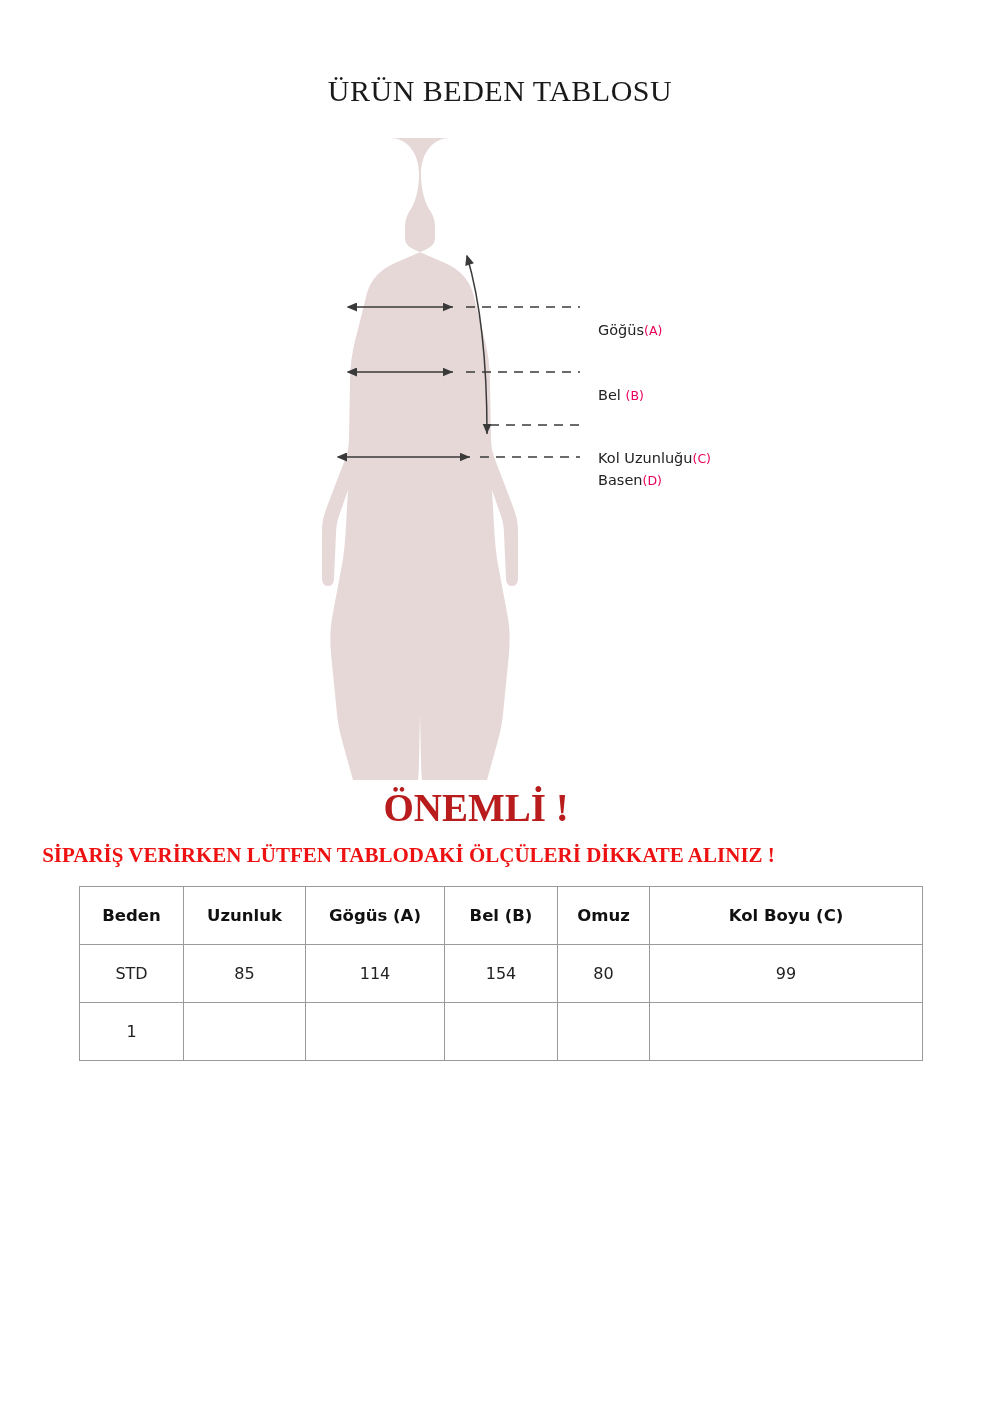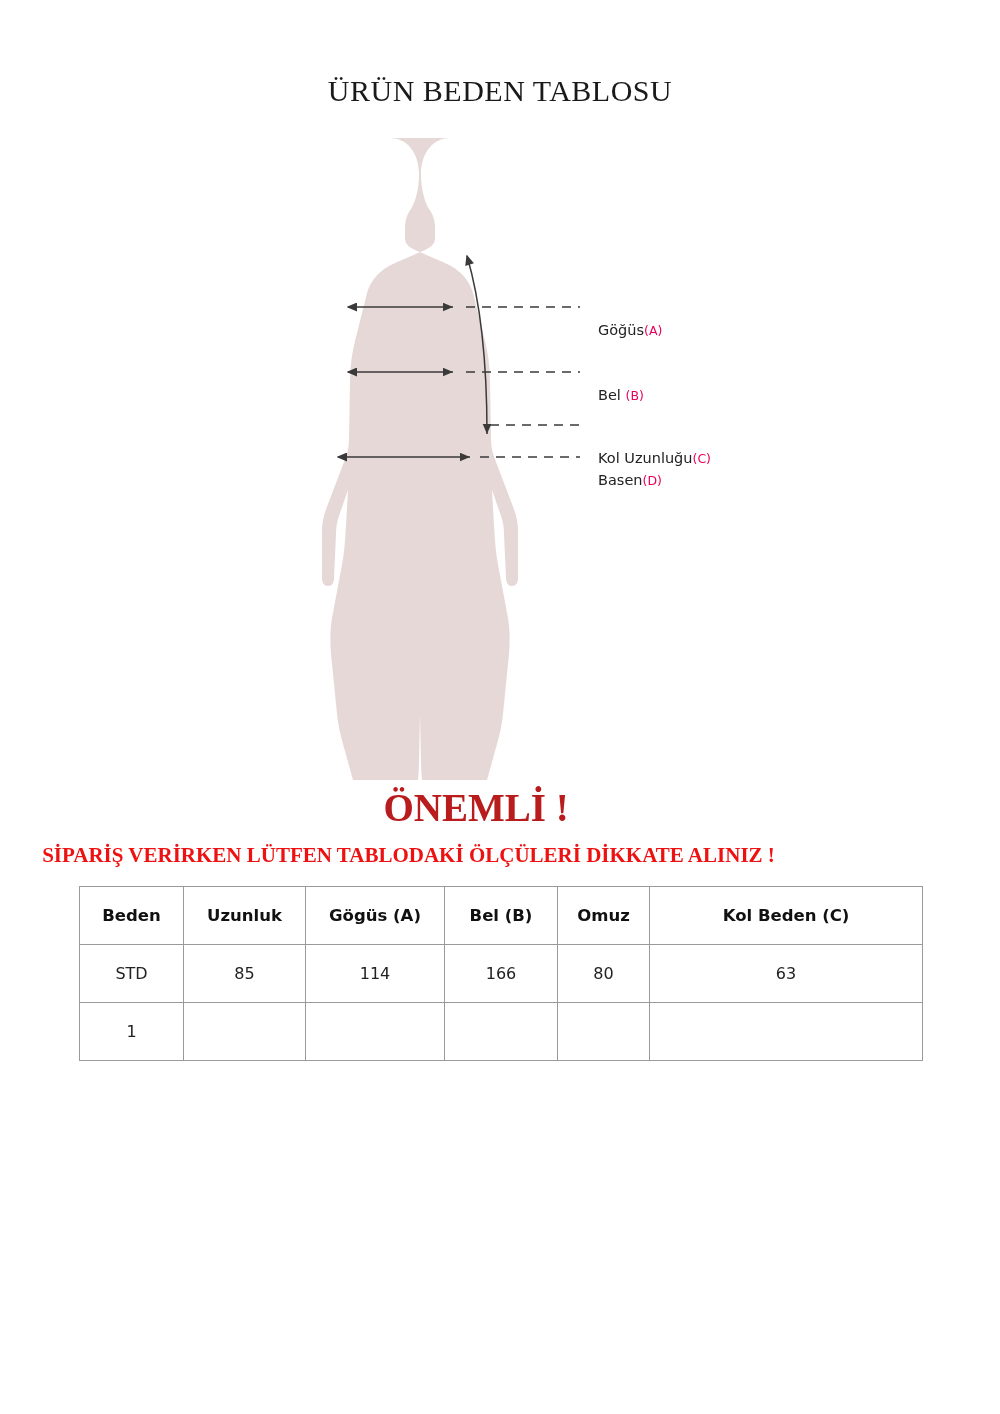--- a/index.html
+++ b/index.html
@@ -205,31 +205,31 @@
           <col class="c4">
           <col class="c5">
       </colgroup>
       <thead>
         <tr>
           <th>Beden</th>
           <th>Uzunluk</th>
           <th>Gögüs (A)</th>
           <th>Bel (B)</th>
           <th>Omuz</th>
-          <th>Kol Beden (C)</th>
+          <th>Kol Boyu (C)</th>
         </tr>
       </thead>
       <tbody>
         <tr>
           <td>STD</td>
           <td>85</td>
           <td>114</td>
-          <td>166</td>
+          <td>154</td>
           <td>80</td>
-          <td>63</td>
+          <td>99</td>
         </tr>
         <tr>
           <td>1</td>
           <td></td>
           <td></td>
           <td></td>
           <td></td>
           <td></td>
         </tr>
       </tbody>

